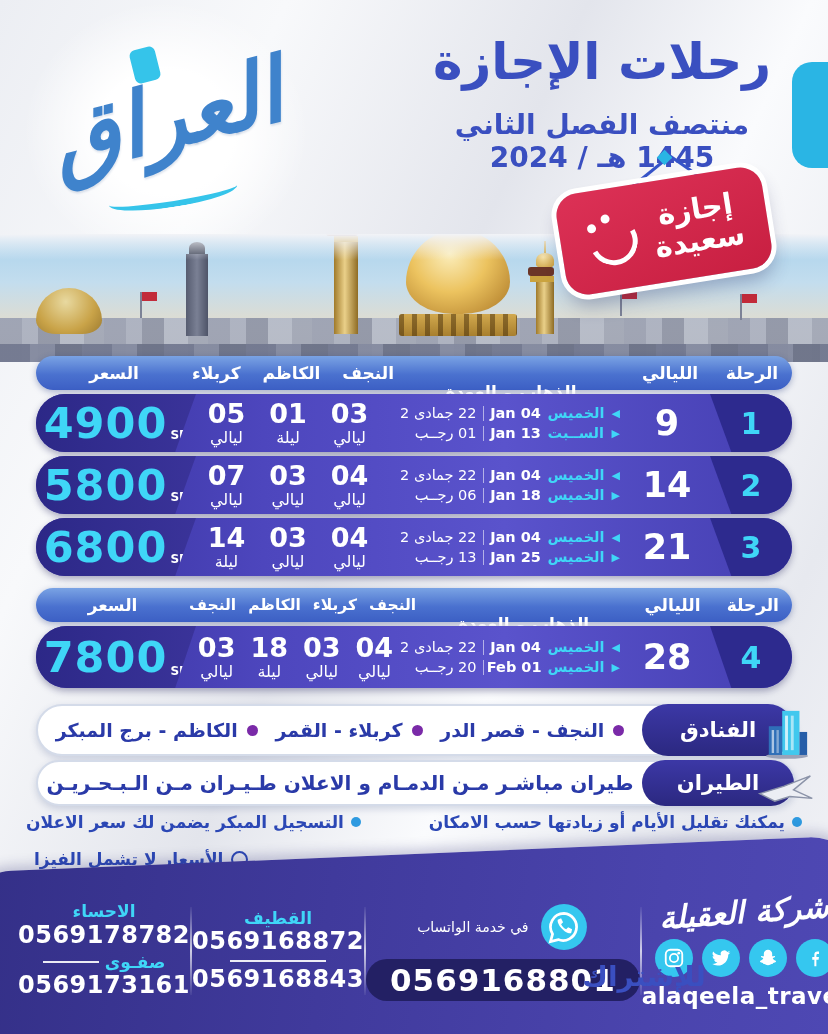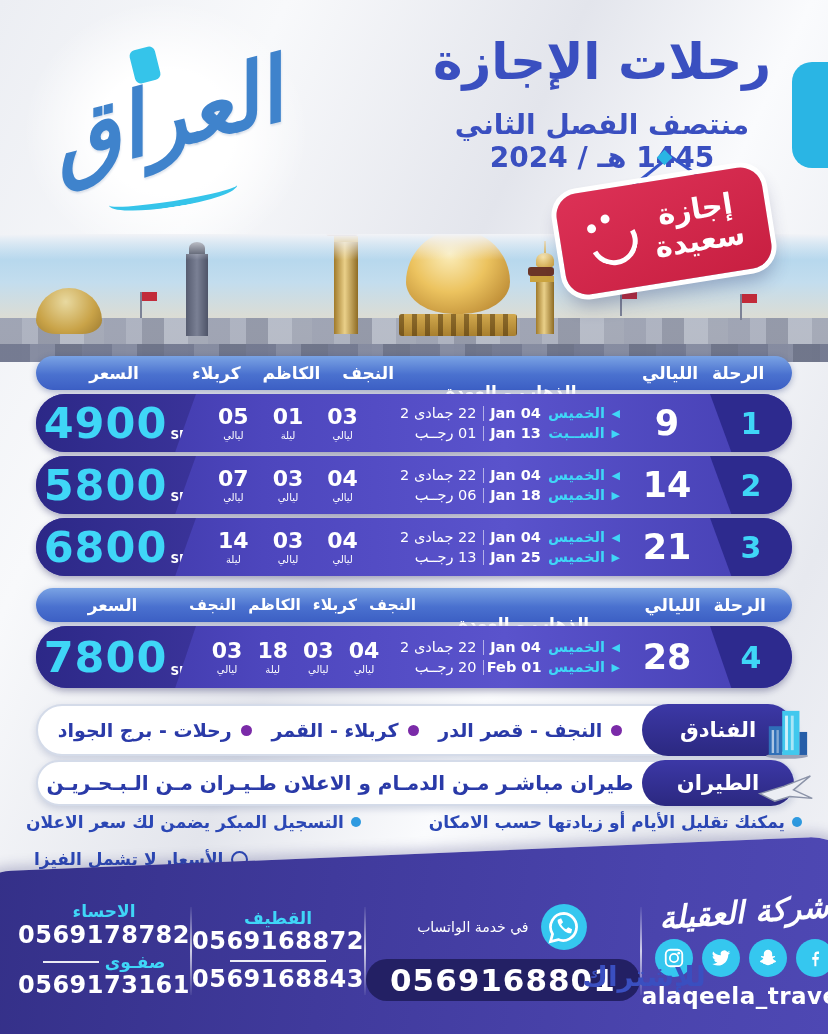--- a/index.html
+++ b/index.html
@@ -59,39 +59,39 @@
   .flag i{position:absolute;top:0;left:2px;width:15px;height:9px;background:#c22b3a;display:block;}
   .f1{left:140px;bottom:44px;} .f2{left:620px;bottom:46px;} .f3{left:740px;bottom:42px;}
   
   .tbl{position:absolute;left:36px;width:756px;direction:rtl;}
   .t1{top:356px;} .t2{top:588px;}
   .thead{height:34px;border-radius:17px;display:flex;align-items:center;color:#fff;font-weight:bold;font-size:17px;
     background:linear-gradient(180deg,#7aa3e4 0%,#4a71cf 55%,#3c5fc4 100%);box-shadow:0 2px 6px rgba(30,50,120,.35);}
   .trow{position:relative;height:58px;margin-top:4px;border-radius:29px;overflow:hidden;display:flex;align-items:center;
     background:linear-gradient(90deg,#37319e 0%,#4d46bd 30%,#5a53cc 62%,#453fb2 100%);box-shadow:0 3px 7px rgba(20,20,80,.35);}
   .t2 .trow{height:62px;border-radius:31px;}
-  .c-trip{width:82px;text-align:left;} .c-nights{width:86px;text-align:center;}
+  .c-trip{width:82px;text-align:center;} .c-nights{width:86px;text-align:center;}
   .c-dates{width:240px;text-align:center;margin-top:37px;} .t2 .c-dates{width:225px;}
   .c-cities{flex:1;display:flex;align-items:center;justify-content:center;gap:22px;} .t2 .thead .c-cities{gap:12px;font-size:15.5px;}
   .c-price{width:160px;text-align:center;}
   .cell-trip{width:82px;height:100%;flex:none;display:flex;align-items:center;justify-content:center;
     font-size:30px;font-weight:bold;color:#3fd6f7;background:#2d2a8e;clip-path:polygon(0 0,100% 0,100% 100%,26% 100%);}
   .cell-nights{width:86px;flex:none;text-align:center;font-size:35px;font-weight:bold;color:#fff;}
   .cell-dates{width:240px;flex:none;display:flex;flex-direction:column;gap:4px;justify-content:center;padding-right:4px;}
   .t2 .cell-dates{width:225px;}
   .dline{display:flex;align-items:center;gap:6px;font-size:14.5px;color:#fff;white-space:nowrap;}
   .dline .arrow{color:#3fd6f7;font-size:11px;}
-  .dline .day{color:#3fd6f7;font-weight:bold;width:58px;text-align:center;}
+  .dline .day{color:#3fd6f7;font-weight:bold;width:58px;text-align:left;}
   .dline .gdate{font-weight:bold;width:52px;text-align:center;}
   .dline .sep{width:1px;height:15px;background:rgba(255,255,255,.55);}
   .cell-cities{flex:1;display:flex;justify-content:center;align-items:center;gap:24px;}
   .t2 .cell-cities{gap:15px;}
   .stay{text-align:center;color:#fff;line-height:1;}
-  .stay .n{display:block;font-size:22px;font-weight:bold;}
-  .stay .u{display:block;font-size:10px;margin-top:3px;}
+  .stay .n{display:block;font-size:27px;font-weight:bold;}
+  .stay .u{display:block;font-size:16px;margin-top:3px;}
   .cell-price{width:160px;flex:none;height:100%;display:flex;align-items:center;justify-content:center;gap:3px;direction:ltr;
     background:linear-gradient(90deg,#2c2887,#3a3399);clip-path:polygon(0 0,100% 0,87% 100%,0 100%);}
   .price-num{font-size:43px;font-weight:bold;color:#3fd6f7;letter-spacing:1px;}
   .price-cur{font-size:12px;font-weight:bold;color:#fff;align-self:flex-end;margin-bottom:10px;}
   
   .bar{position:absolute;left:36px;width:756px;background:#fff;border:2px solid #d4dbe9;border-radius:28px;
     box-shadow:0 3px 7px rgba(40,60,120,.18);display:flex;align-items:center;direction:rtl;}
   .bar-hotels{top:704px;height:48px;} .bar-flights{top:760px;height:42px;}
   .bar-label{position:relative;flex:none;height:calc(100% + 4px);margin:-2px 0 -2px 0;width:152px;border-radius:28px;
     background:linear-gradient(180deg,#3c38a6,#2b2880);display:flex;align-items:center;justify-content:center;
@@ -411,21 +411,21 @@
       <span class="h-item">
           <span class="pdot"></span>
           <span>النجف - قصر الدر</span>
         </span>
       <span class="h-item">
           <span class="pdot"></span>
           <span>كربلاء - القمر</span>
         </span>
       <span class="h-item">
           <span class="pdot"></span>
-          <span>رحلات - برج الجواد</span>
+          <span>الكاظم - برج المبكر</span>
         </span>
     </div>
   </div>
 
   <div class="bar bar-flights">
     <div class="bar-label">
       <span>الطيران</span>
       <svg class="label-icon" width="60" height="34" viewBox="0 0 64 34">
         <path d="M4 22 L30 14 L58 3 L40 18 L60 27 L36 25 L20 30 Z" fill="#eceef4" stroke="#8b93a8" stroke-width="1.5"></path>
       </svg>

